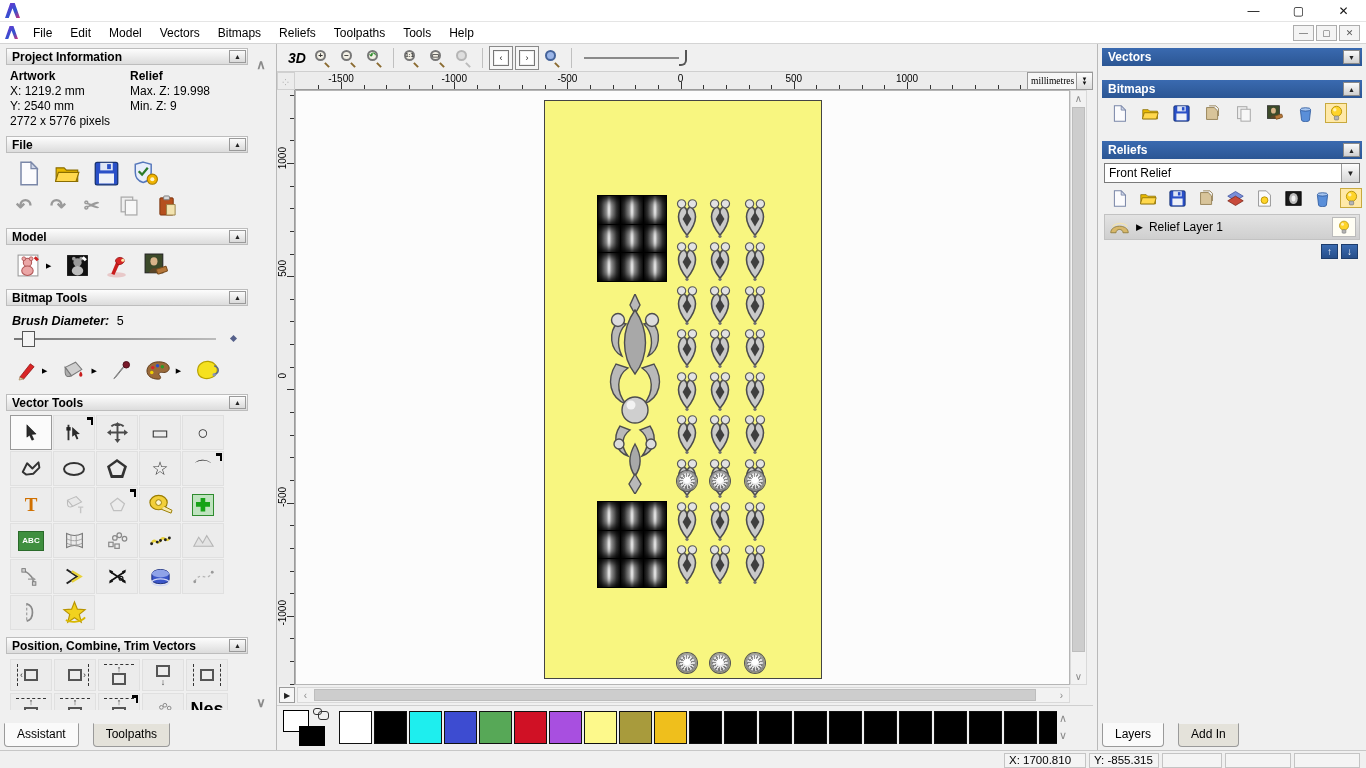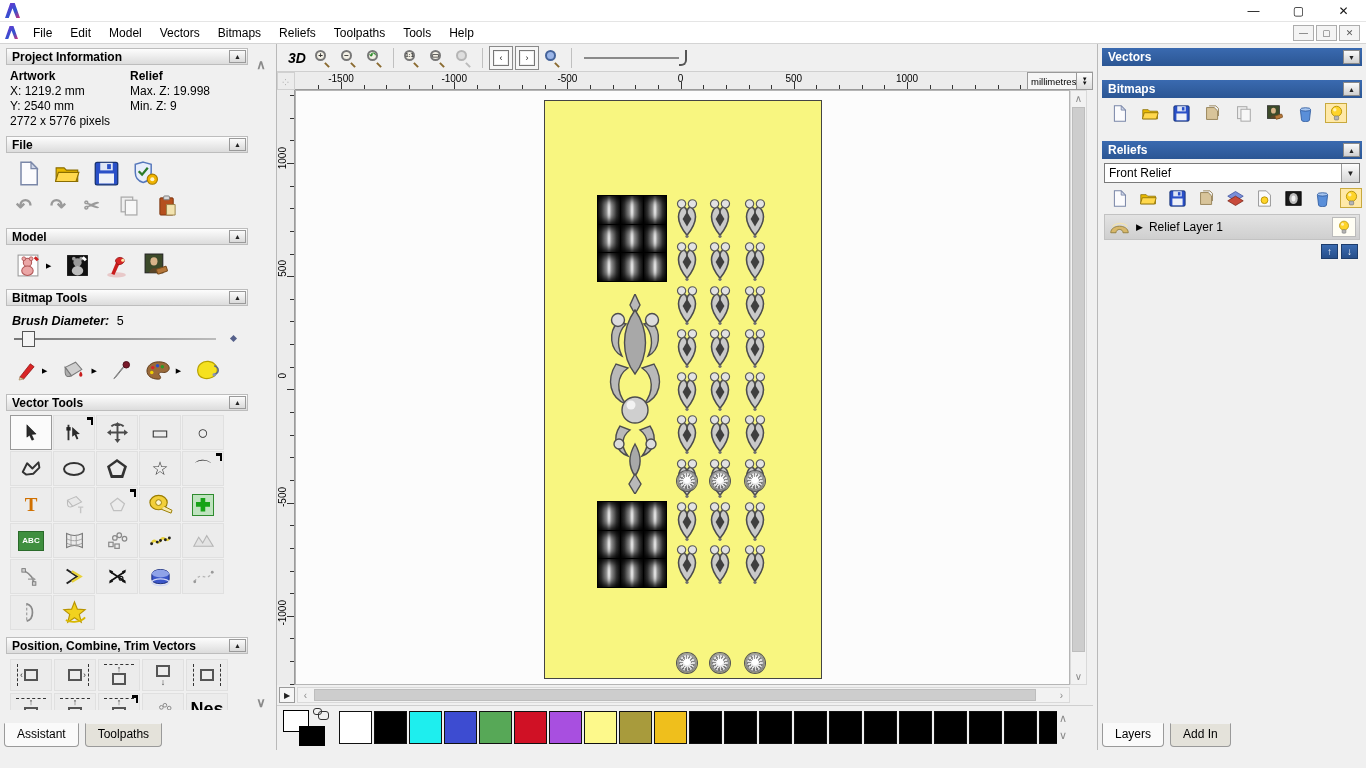--- a/index.html
+++ b/index.html
@@ -77,21 +77,21 @@
   .abox { width:14px; height:12px; border:2px solid #555; background:#ececec; }
   .aline-l { position:absolute; left:6px; top:4px; bottom:4px; border-left:1px dashed #333; }
   .aline-r { position:absolute; right:6px; top:4px; bottom:4px; border-left:1px dashed #333; }
   .aline-t { position:absolute; top:4px; left:5px; right:5px; border-top:1px dashed #333; }
   .aarrow { position:absolute; font-size:9px; color:#333; }
   .nesbtn { font-weight:bold; font-size:18px; }
 
   
   .tabrow { position:absolute; left:0; bottom:0; height:27px; display:flex; align-items:flex-start; padding-left:4px; }
   .tab { padding:3px 12px 5px 12px; border:1px solid #9a9a9a; border-top:1px solid #f0f0f0; background:#e4e2da;
-         border-radius:0 0 4px 4px; margin-right:6px; font-size:12px; }
+         border-radius:0 0 4px 4px; margin-right:14px; font-size:12px; }
   .tab.active { background:#fafafa; border-top:1px solid #fafafa; }
 
   
   .center { position:absolute; left:277px; top:44px; width:816px; height:706px; background:#f0f0f0; }
   .vtoolbar { position:absolute; left:0; top:0; width:816px; height:28px; border-bottom:1px solid #cfcfcf;
               display:flex; align-items:center; gap:2px; padding-left:8px; }
   .tbtn { width:24px; height:24px; display:flex; align-items:center; justify-content:center; position:relative; }
   .tbtn.pressed { border:1px solid #8a8a8a; background:#f6f6f6; }
   .sep { width:1px; height:20px; background:#c0c0c0; margin:0 4px; }
   .mag { position:relative; width:18px; height:18px; }
@@ -111,21 +111,21 @@
 
   .corner { position:absolute; left:0; top:28px; width:18px; height:18px; background:#ececec; border:1px solid #d0d0d0;
             color:#9a9a9a; font-size:8px; display:flex; align-items:center; justify-content:center; letter-spacing:1px; }
   .hruler { position:absolute; left:18px; top:28px; width:775px; height:18px; background:#ececec; border-bottom:1px solid #9a9a9a; overflow:hidden; }
   .vruler { position:absolute; left:0; top:46px; width:18px; height:595px; background:#ececec; border-right:1px solid #9a9a9a; overflow:hidden; }
   .htick { position:absolute; bottom:0; width:1px; background:#333; }
   .vtick { position:absolute; right:0; height:1px; background:#333; }
   .hlabel { position:absolute; top:1px; font-size:10px; transform:translateX(-50%); }
   .vlabel { position:absolute; left:0px; font-size:10px; writing-mode:vertical-rl; transform:rotate(180deg); }
   .unitbox { position:absolute; right:0; top:28px; width:66px; height:18px; background:#f6f6f6; border:1px solid #9a9a9a;
-             display:flex; align-items:center; font-size:9.5px; }
+             display:flex; align-items:center; font-size:9.5px;font-family:Liberation Serif, serif; }
   .unitbox .utext { padding-left:3px; }
   .unitbox .ubtn { margin-left:auto; width:16px; height:16px; border-left:1px solid #9a9a9a; background:linear-gradient(#fdfdfd,#dcdcdc);
                    display:flex; flex-direction:column; align-items:center; justify-content:center; font-size:6px; color:#111; line-height:4px; }
 
   .canvas { position:absolute; left:18px; top:46px; width:775px; height:595px; background:#fcfcfc; border:1px solid #b5b5b5; }
   .doc { position:absolute; left:248px; top:9px; width:278px; height:579px; background:#f8f680; border:1px solid #444; }
 
   .bevelgrid { position:absolute; display:grid; grid-template-columns:repeat(3,1fr); grid-template-rows:repeat(3,1fr);
                background:#000; gap:1px; padding:1px; }
   .tile { background:linear-gradient(90deg,#101010 0%,#343434 16%,#8c8c8c 38%,#efefef 50%,#8c8c8c 62%,#343434 84%,#101010 100%);
@@ -1297,13 +1297,20 @@
       <span class="bluearrow">↑</span>
       <span class="bluearrow">↓</span>
     </div>
 
     <div class="tabrow">
       <span class="tab active">Layers</span>
       <span class="tab">Add In</span>
     </div>
   </div>
 
+  <div class="statusbar">
+    <span class="scell" style="left:1004px; width:82px;">X: 1700.810</span>
+    <span class="scell" style="left:1089px; width:70px;">Y: -855.315</span>
+    <span class="scell" style="left:1162px; width:60px;"></span>
+    <span class="scell" style="left:1225px; width:66px;"></span>
+    <span class="scell" style="left:1294px; width:66px;"></span>
+  </div>
 </div>
 
 </body></html>

